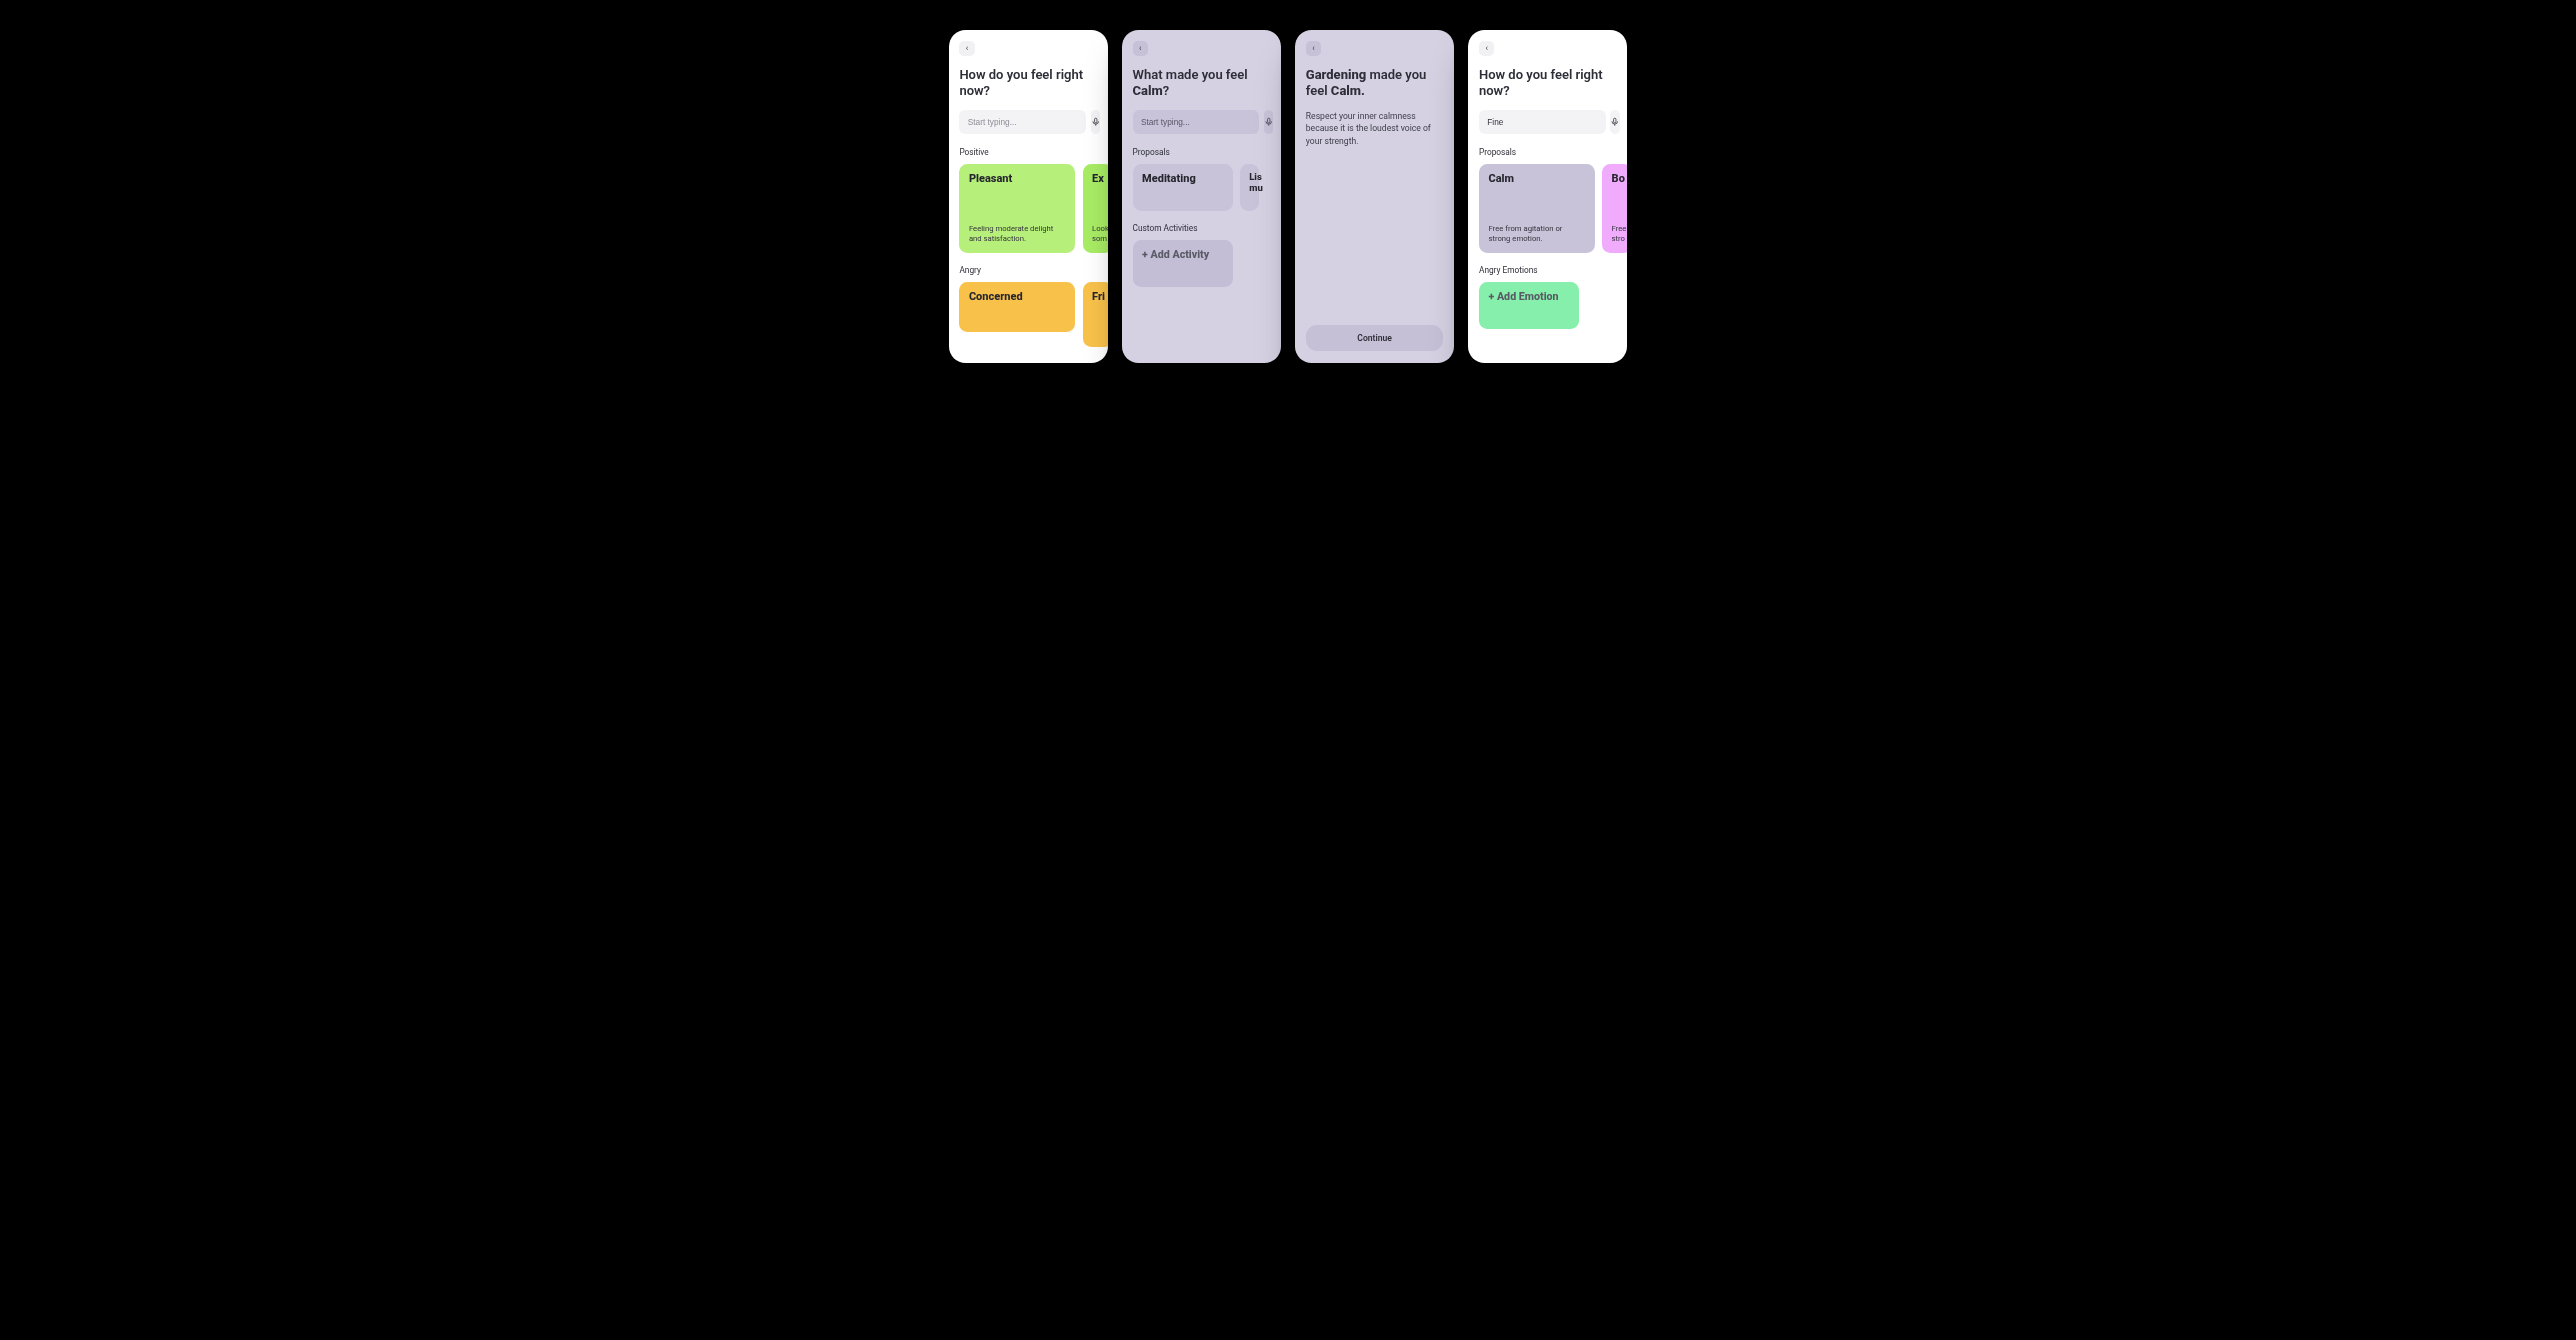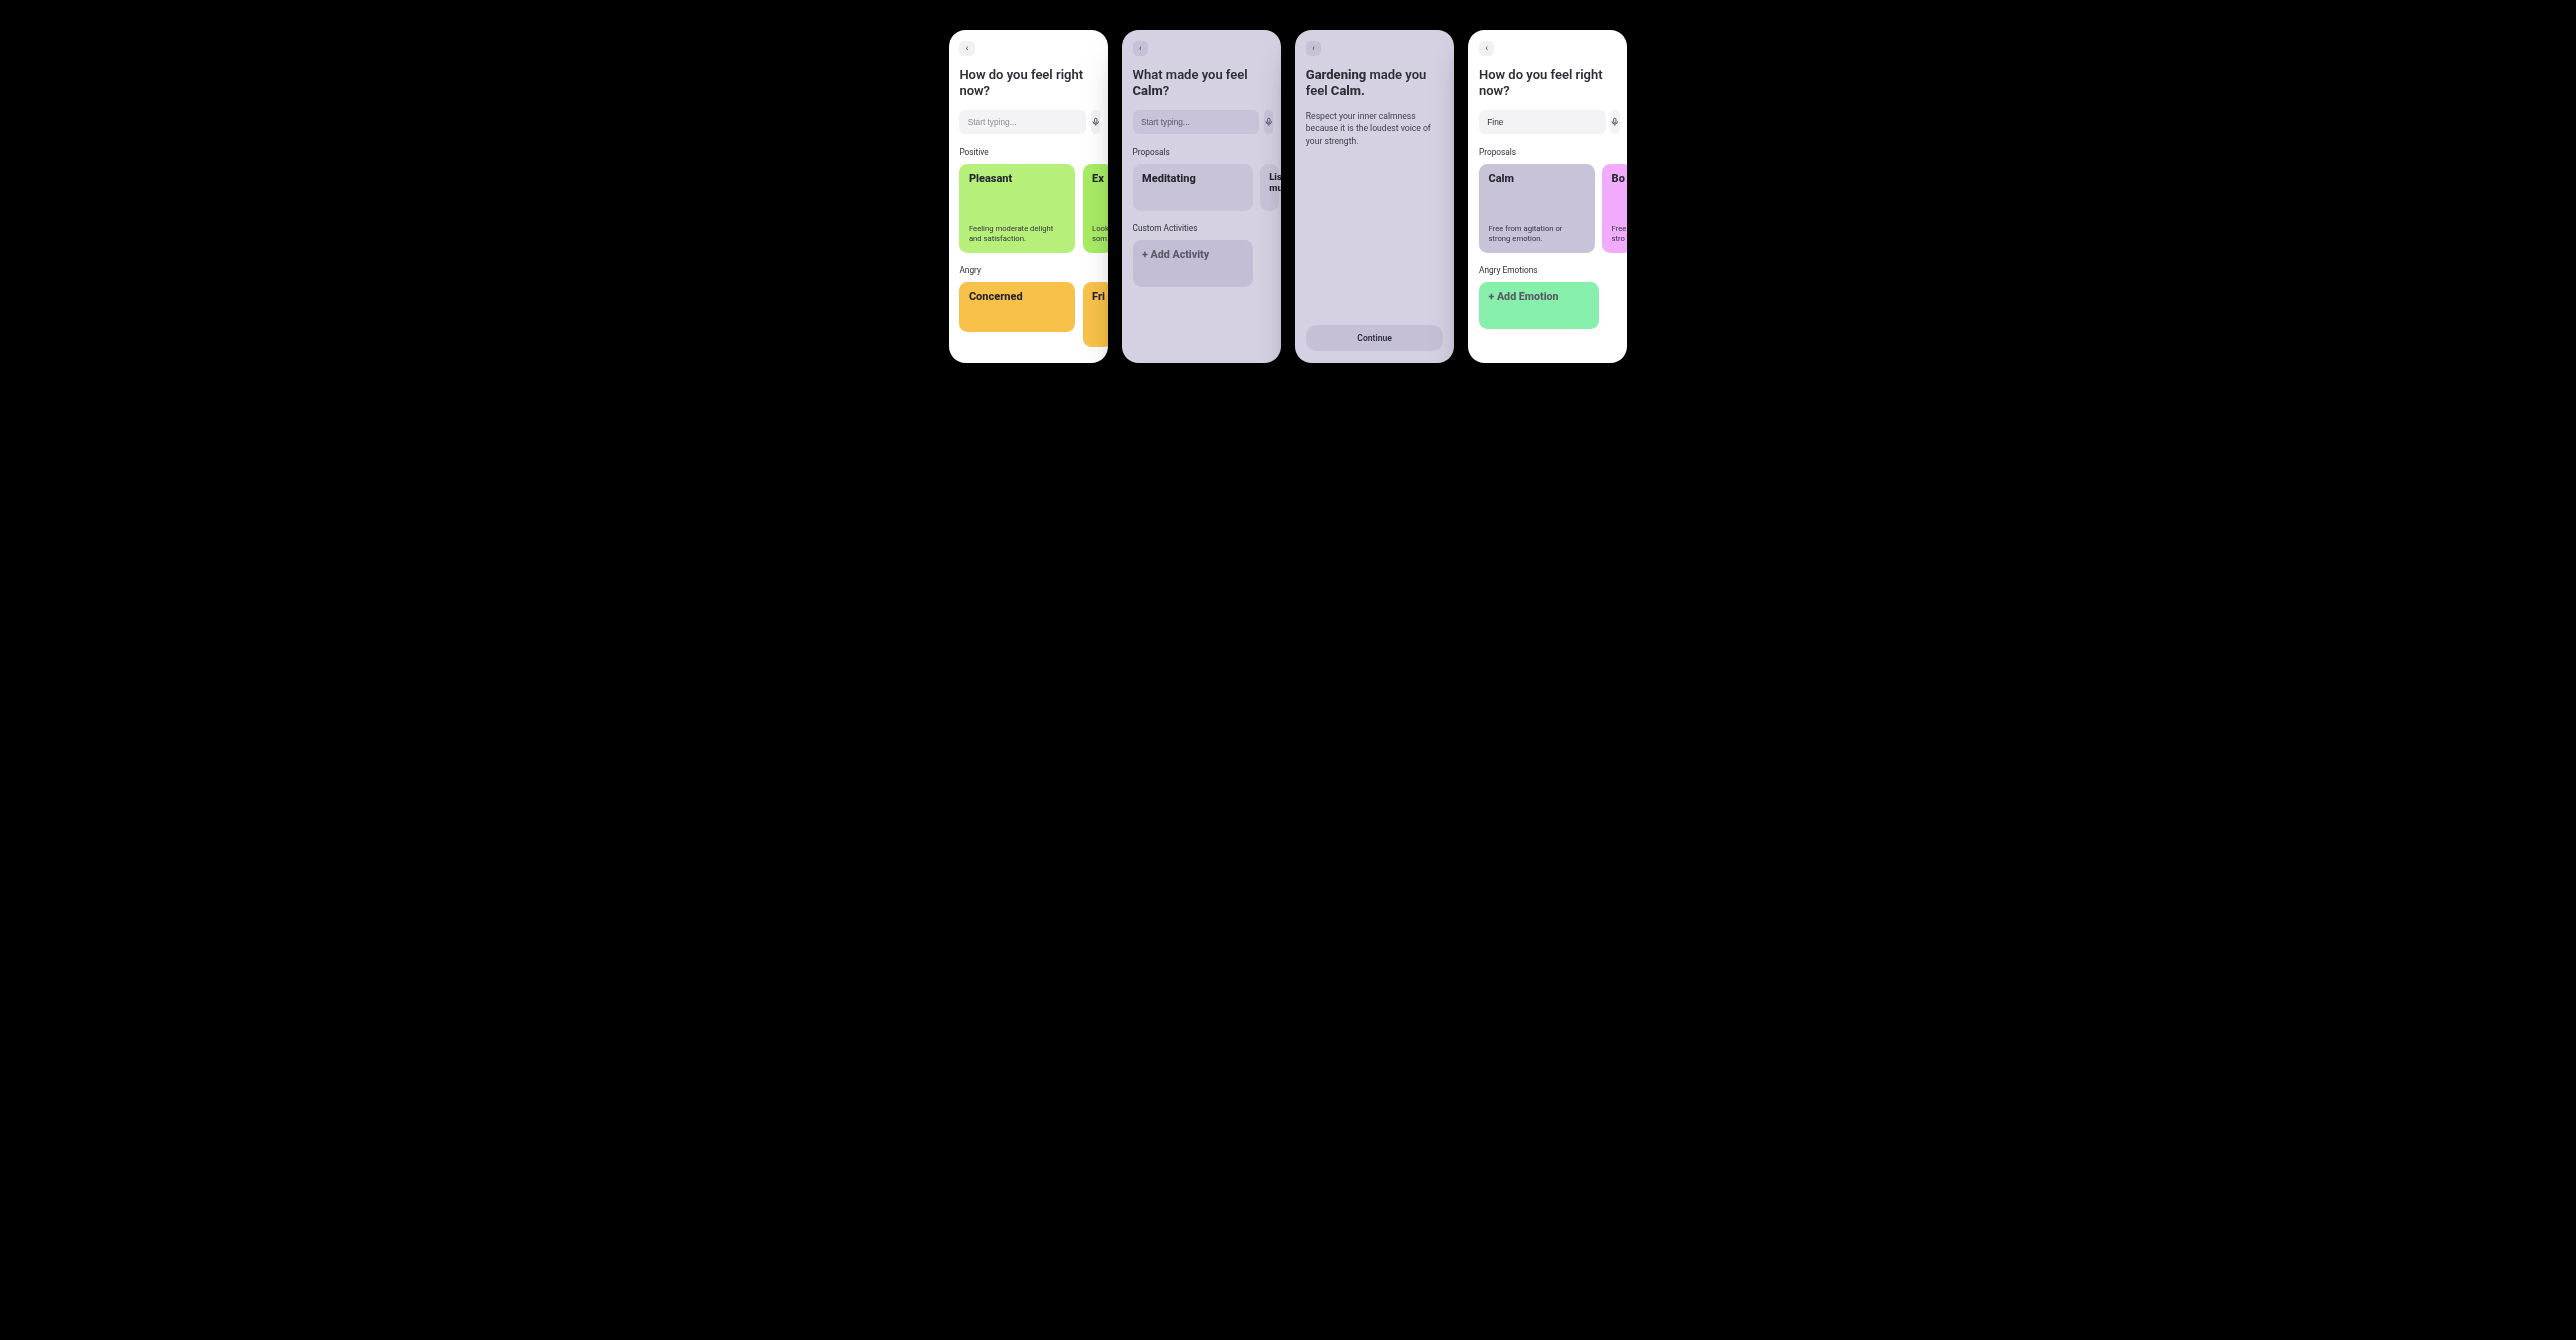--- a/index.html
+++ b/index.html
@@ -92,21 +92,21 @@
   .card {
     border-radius:8.3px;
     padding:8.3px 9.5px;
     display:flex;
     flex-direction:column;
     justify-content:space-between;
     cursor:pointer;
     flex-shrink:0;
   }
   .card-big   { width:116px; height:89px; }
-  .card-small { width:120px; height:47px;  }
+  .card-small { width:100px; height:47px;  }
   .card-title { font-size:11px; font-weight:800; color:#26262f; }
   .card-title-sm { font-size:10.7px; font-weight:800; color:#5a5a66; }
   .card-desc  { font-size:7.7px; line-height:1.35; color:#34343d; }
   .c-green  { background:#b6ef7a;gap:6px; }
   .c-green2 { background:#a8ec64; }
   .c-amber  { background:#f8c24a; }
   .c-lilac  { background:#c8c3d8; }
   .c-lilac2 { background:#c3bdd5; }
   .c-blue   { background:#f0abfc; }
   .c-greyL  { background:#86efac; }

